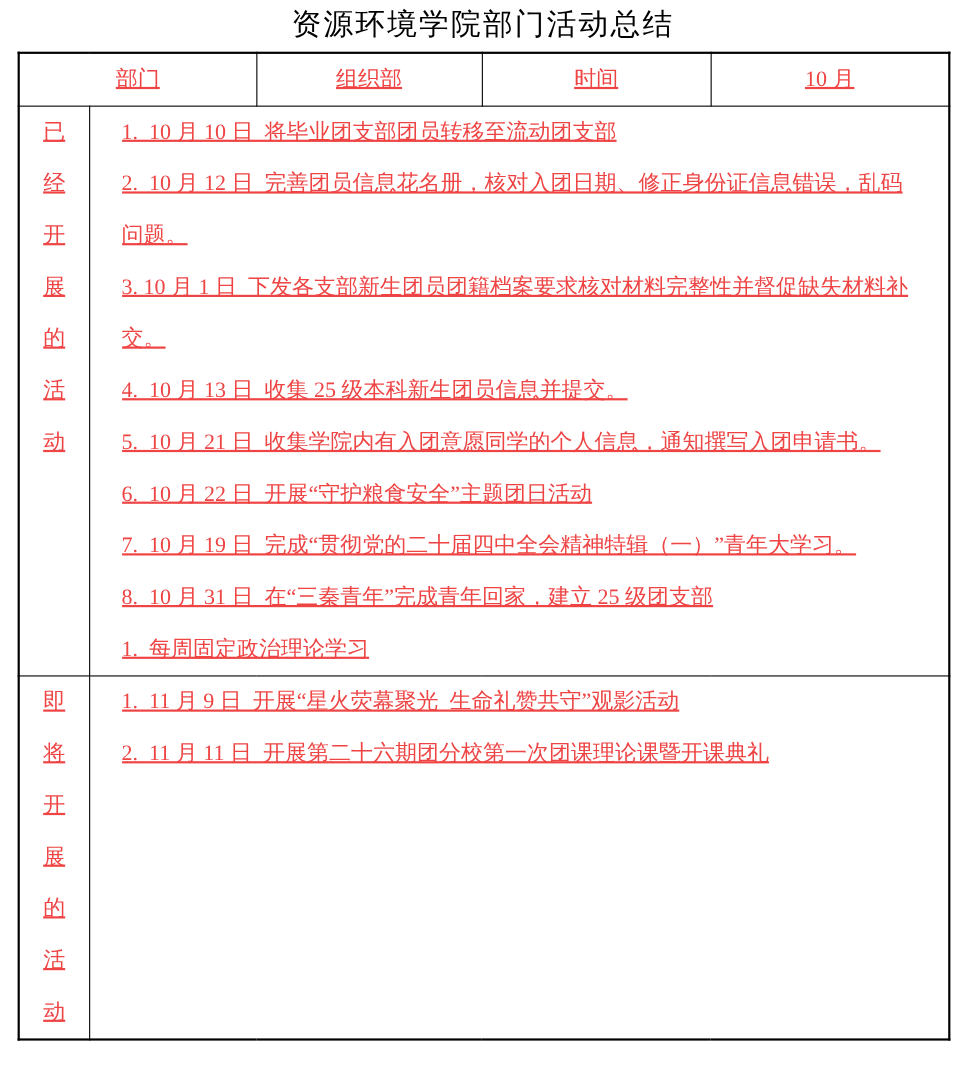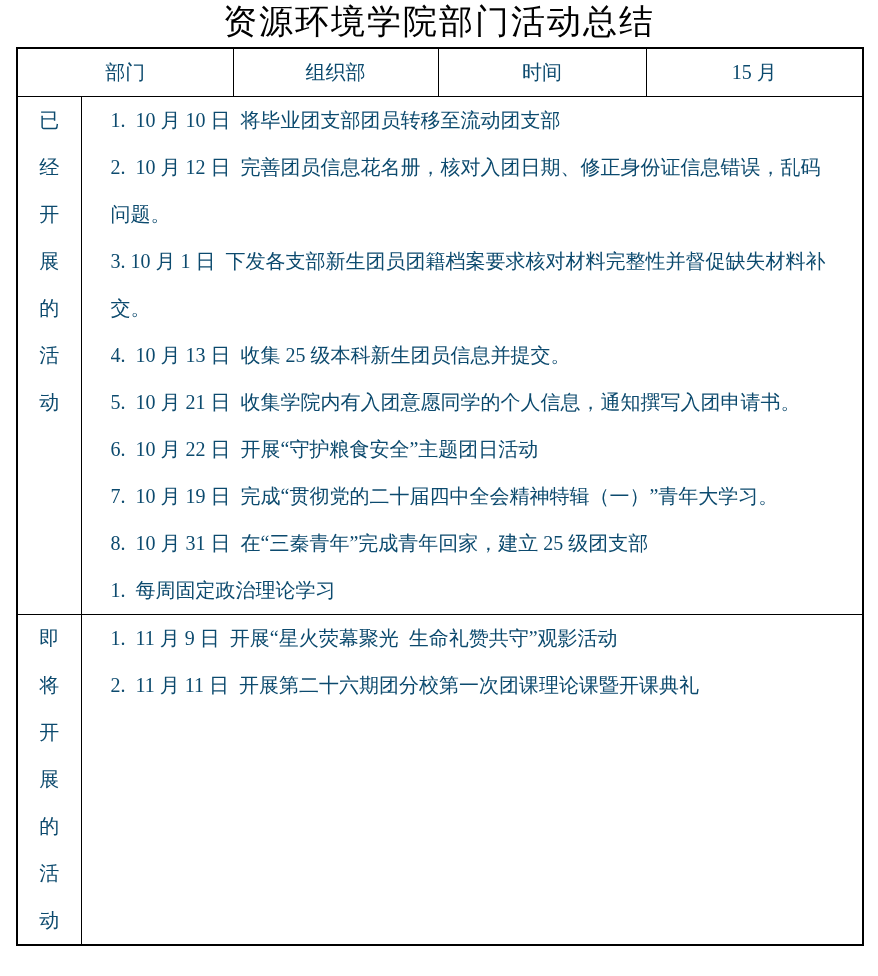--- a/index.html
+++ b/index.html
@@ -8,39 +8,40 @@
     width: 878px; height: 976px;
     font-family: "Liberation Serif", serif;
     color: #000000;
     overflow: hidden;
     position: relative;
   }
   .doc-title {
     position: absolute;
     left: 0; top: 0; width: 878px; height: 47px;
     text-align: center;
-    font-size: 34px;
+    font-size: 27px;
     line-height: 44px;
     letter-spacing: 2px;
     color: #000000;
     white-space: pre;
   }
   table.summary {
     position: absolute;
     left: 16px; top: 47px;
     width: 846px;
     border-collapse: collapse;
     table-layout: fixed;
     border: 2px solid #000000;
   }
   table.summary td {
     border: 1px solid #000000;
     vertical-align: top;
     font-size: 20px;
-    color: #0c4a6e;
+    color: #ef4444;
+    text-decoration: underline;
   }
   tr.header-row td {
     height: 48px;
     text-align: center;
     vertical-align: middle;
     line-height: 46px;
     white-space: pre;
   }
   td.label-cell { padding-top: 0; }
   .label-char {
@@ -73,21 +74,21 @@
       <col style="width:152px">
       <col style="width:205px">
       <col style="width:208px">
       <col style="width:217px">
   </colgroup>
   <tbody>
     <tr class="header-row">
       <td colspan="2">部门</td>
       <td>组织部</td>
       <td>时间</td>
-      <td>15 月</td>
+      <td>10 月</td>
     </tr>
 
     <tr class="row-completed">
       <td class="label-cell">
         <span class="label-char">已</span>
         <span class="label-char">经</span>
         <span class="label-char">开</span>
         <span class="label-char">展</span>
         <span class="label-char">的</span>
         <span class="label-char">活</span>

